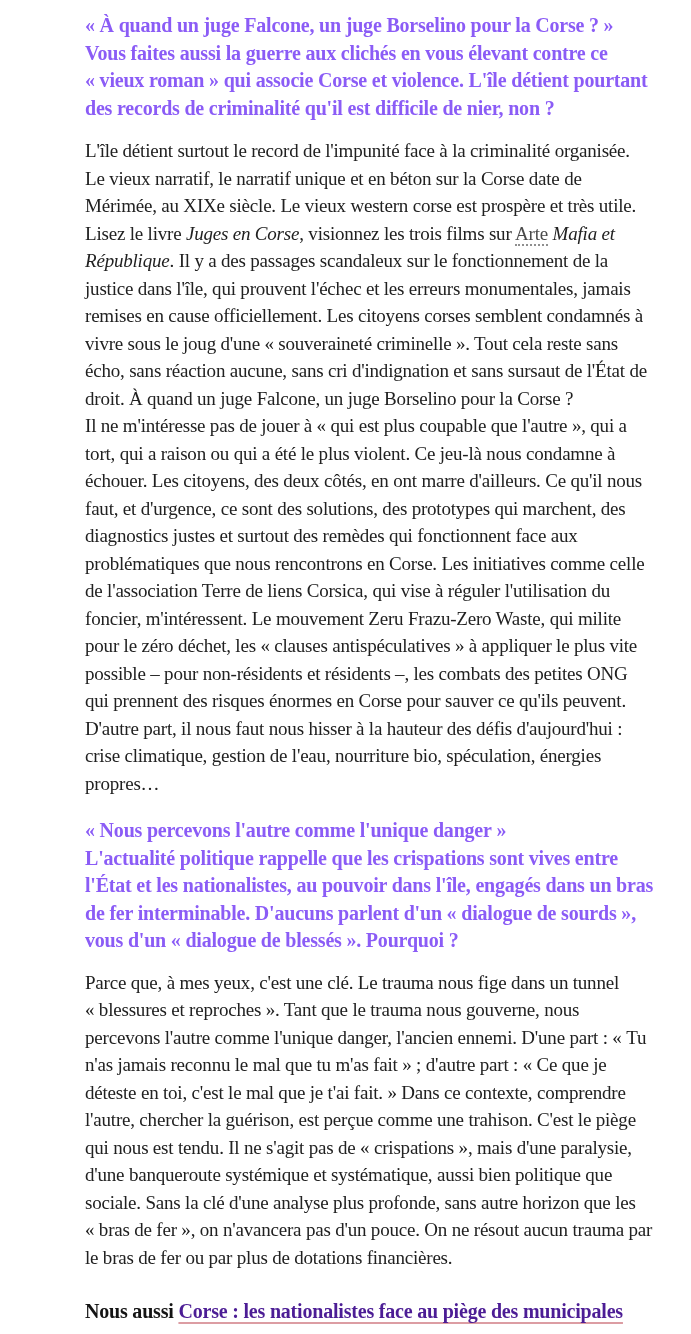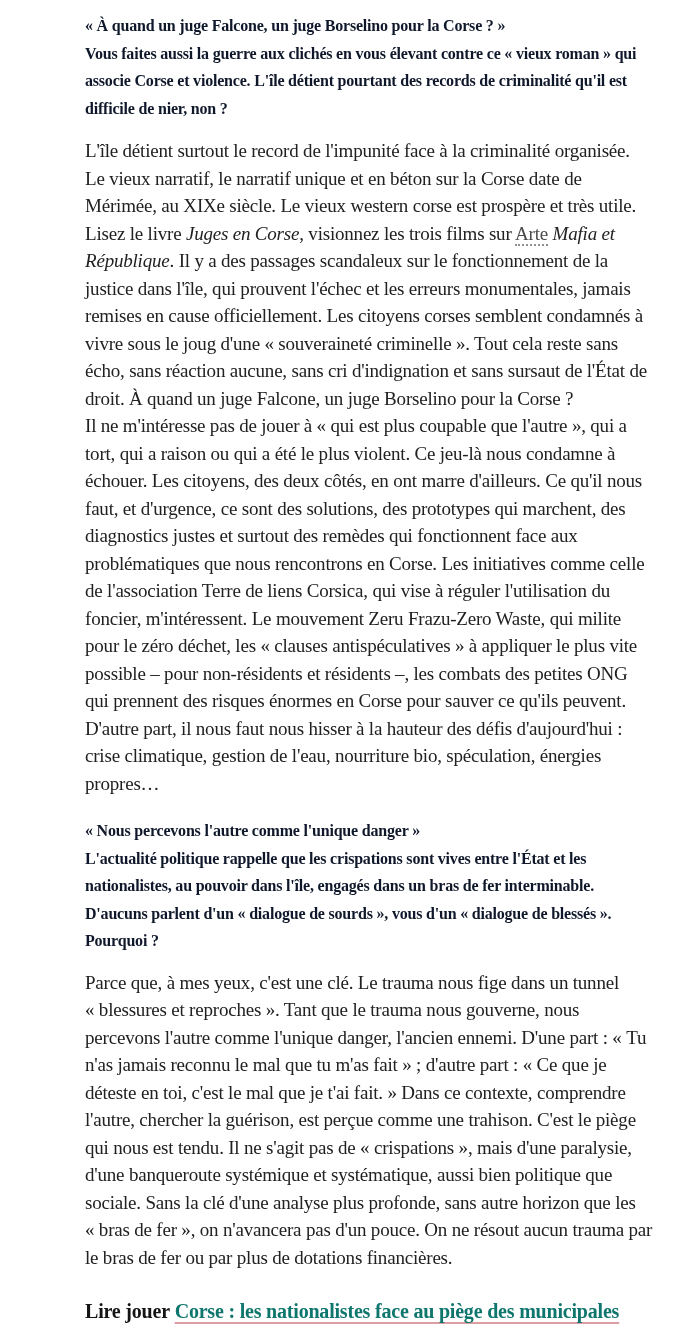--- a/index.html
+++ b/index.html
@@ -10,24 +10,24 @@
   .page {
     width: 691px;
     min-height: 1334px;
     box-sizing: border-box;
     background: #ffffff;
     padding: 12px 32px 20px 85px;
     font-family: "Liberation Serif", "DejaVu Serif", serif;
     color: #212121;
   }
   .question {
-    font-size: 16px;
+    font-size: 20px;
     line-height: 27.5px;
     font-weight: 700;
-    color: #0f172a;
+    color: #8b5cf6;
     letter-spacing: -0.2px;
     margin: 0 0 15px 0;
   }
   p.body {
     font-size: 19px;
     line-height: 27.5px;
     font-weight: 400;
     letter-spacing: -0.2px;
     margin: 0;
   }
@@ -46,21 +46,21 @@
     font-size: 20px;
     line-height: 28px;
     letter-spacing: -0.2px;
   }
   .read-also-label {
     font-weight: 700;
     color: #141414;
   }
   a.read-also-link {
     font-weight: 700;
-    color: #0f766e;
+    color: #4c1d95;
     text-decoration: underline;
     text-decoration-color: rgba(178, 37, 50, 0.45);
     text-decoration-thickness: 2px;
     text-underline-offset: 4px;
     cursor: pointer;
   }
 </style>
 </head>
 <body>
 
@@ -77,17 +77,17 @@
   </div>
 
   <h2 class="question q2">
     <span>«&nbsp;Nous percevons l'autre comme l'unique danger&nbsp;»</span><br>
     <span>L'actualité politique rappelle que les crispations sont vives entre l'État et les nationalistes, au pouvoir dans l'île, engagés dans un bras de fer interminable. D'aucuns parlent d'un «&nbsp;dialogue de sourds&nbsp;», vous d'un «&nbsp;dialogue de blessés&nbsp;». Pourquoi&nbsp;?</span>
   </h2>
 
   <p class="body">Parce que, à mes yeux, c'est une clé. Le trauma nous fige dans un tunnel «&nbsp;blessures et reproches&nbsp;». Tant que le trauma nous gouverne, nous percevons l'autre comme l'unique danger, l'ancien ennemi. D'une part&nbsp;: «&nbsp;Tu n'as jamais reconnu le mal que tu m'as fait&nbsp;»&nbsp;; d'autre part&nbsp;: «&nbsp;Ce que je déteste en toi, c'est le mal que je t'ai fait.&nbsp;» Dans ce contexte, comprendre l'autre, chercher la guérison, est perçue comme une trahison. C'est le piège qui nous est tendu. Il ne s'agit pas de «&nbsp;crispations&nbsp;», mais d'une paralysie, d'une banqueroute systémique et systématique, aussi bien politique que sociale. Sans la clé d'une analyse plus profonde, sans autre horizon que les «&nbsp;bras de fer&nbsp;», on n'avancera pas d'un pouce. On ne résout aucun trauma par le bras de fer ou par plus de dotations financières.</p>
 
   <p class="read-also">
-    <span class="read-also-label">Lire jouer</span>
+    <span class="read-also-label">Nous aussi</span>
     <a class="read-also-link">Corse&nbsp;: les nationalistes face au piège des municipales</a>
   </p>
 
 </div>
 
 </body></html>

